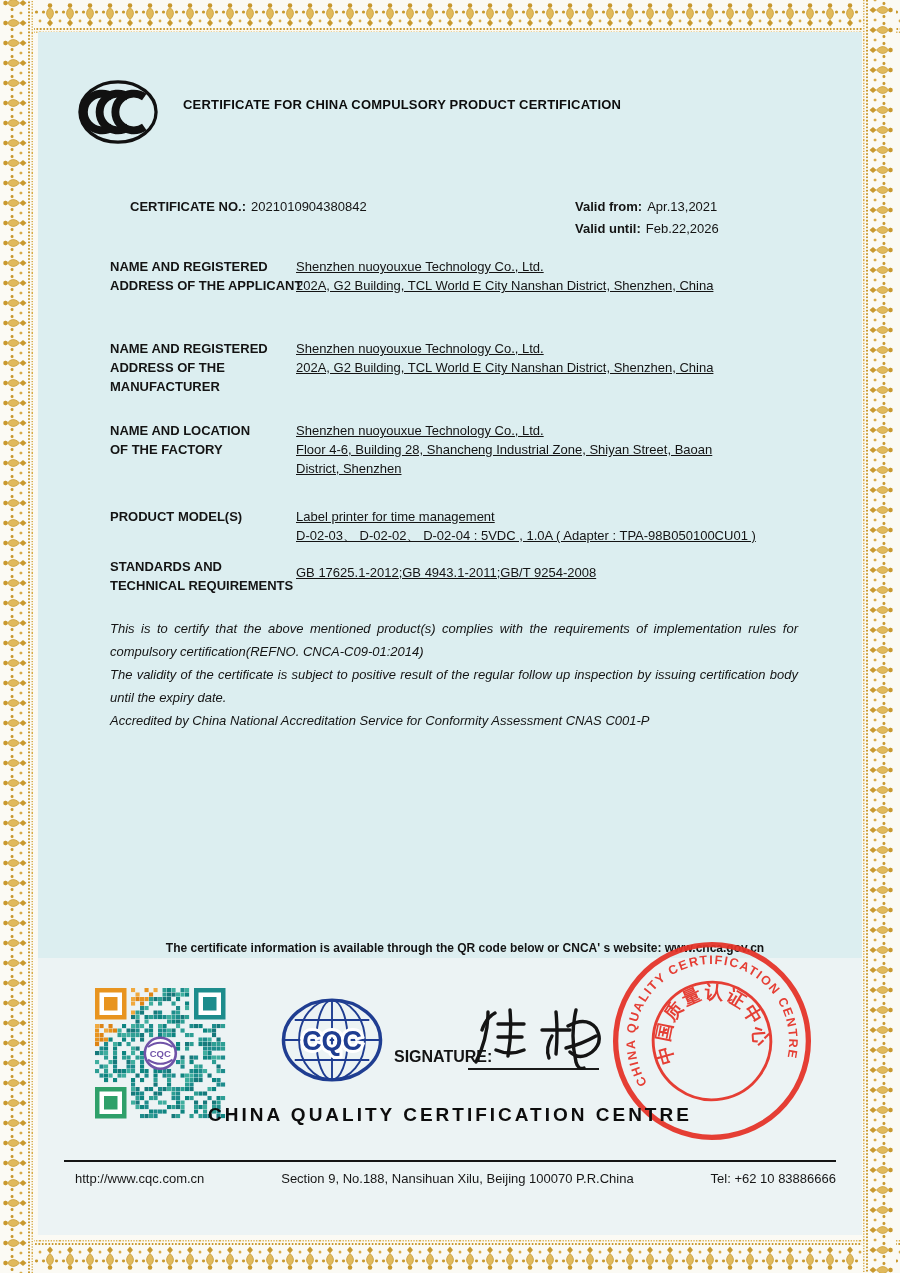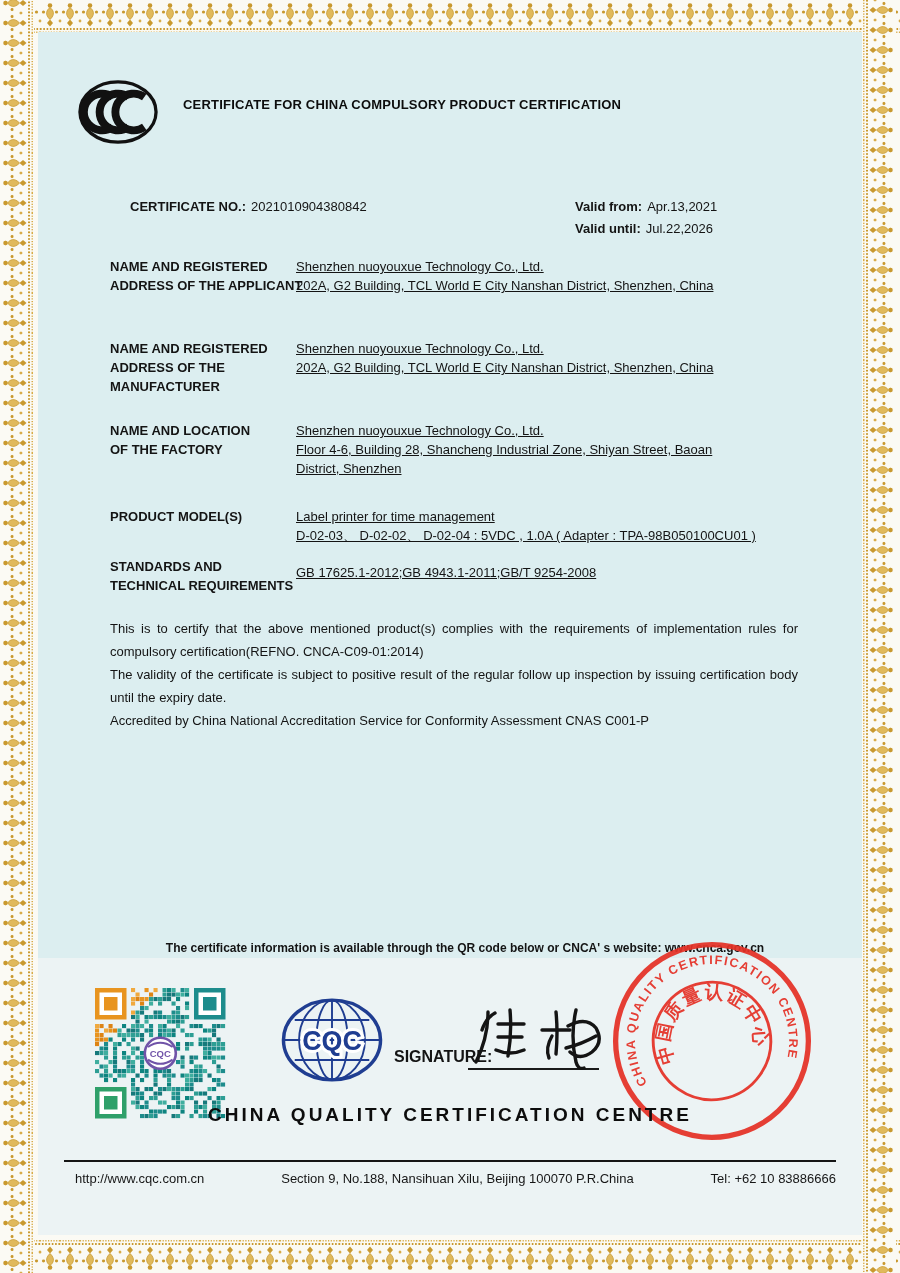--- a/index.html
+++ b/index.html
@@ -31,21 +31,21 @@
   .detail-row{position:absolute;left:0;width:100%;}
   .detail-label{position:absolute;left:110px;width:195px;font-size:13px;font-weight:bold;line-height:19px;white-space:pre-line;}
   .detail-value{position:absolute;left:296px;width:525px;font-size:13px;line-height:19px;white-space:pre-line;text-decoration:underline;}
   .row-applicant{top:257px}
   .row-manufacturer{top:339px}
   .row-factory{top:421px}
   .row-product{top:507px}
   .row-standards{top:557px}
   .row-standards .detail-value{padding-top:6px;}
   
-  .paragraphs{position:absolute;left:110px;width:688px;top:617px;font-size:13px;line-height:23px;}
+  .paragraphs{position:absolute;left:110px;width:688px;top:617px;font-size:13px;line-height:23px;font-style:italic;}
   .paragraphs p{margin:0;text-align:justify;}
   
   .qr-note{position:absolute;left:60px;right:30px;top:941px;text-align:center;font-size:12px;font-weight:700;}
   
   .qr-code{left:95px;top:988px;}
   .cqc-globe{left:280px;top:996px;}
   .signature-label{left:394px;top:1048px;font-size:16px;font-weight:bold;}
   .signature-line{left:468px;top:1040px;width:131px;height:28px;border-bottom:2px solid #1a1a1a;}
   .signature-hand{left:452px;top:1000px;}
   .stamp{left:606px;top:935px;opacity:.93;}
@@ -94,21 +94,21 @@
 </svg>
 <div class="abs page-title">CERTIFICATE FOR CHINA COMPULSORY PRODUCT CERTIFICATION</div>
 
 <div class="abs meta cert-no">
   <b>CERTIFICATE NO.:</b><span>2021010904380842</span>
 </div>
 <div class="abs meta valid-from">
   <b>Valid from:</b><span>Apr.13,2021</span>
 </div>
 <div class="abs meta valid-until">
-  <b>Valid until:</b><span>Jul.22,2026</span>
+  <b>Valid until:</b><span>Feb.22,2026</span>
 </div>
 
 <div class="detail-row row-applicant">
   <div class="detail-label">NAME AND REGISTERED
 ADDRESS OF THE APPLICANT</div>
   <div class="detail-value">Shenzhen nuoyouxue Technology Co., Ltd.
 202A, G2 Building, TCL World E City Nanshan District, Shenzhen, China</div>
 </div>
 <div class="detail-row row-manufacturer">
   <div class="detail-label">NAME AND REGISTERED

